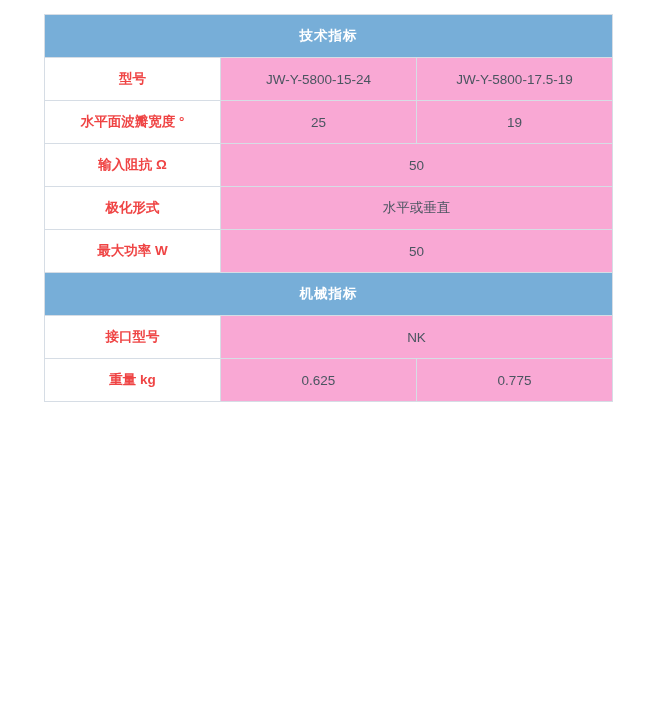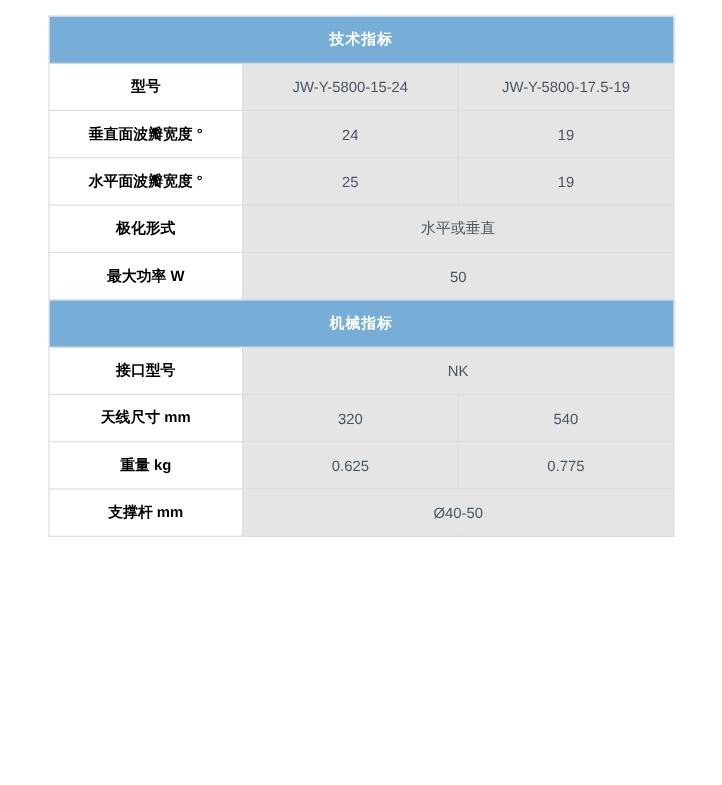--- a/index.html
+++ b/index.html
@@ -35,27 +35,27 @@
     background: #77aed8;
     color: #ffffff;
     font-size: 16px;
     font-weight: bold;
     letter-spacing: 1px;
     border: 1px solid #77aed8;
     height: 40px;
   }
   td.label-cell {
     background: #ffffff;
-    color: #000000;
+    color: #ef4444;
     font-weight: bold;
     width: 176px;
     font-size: 13.5px;
   }
   td.value-cell {
-    background: #e5e5e5;
+    background: #f9a8d4;
     color: #4a5560;
     font-weight: normal;
   }
   .col-a { width: 196px; }
   .col-b { width: 196px; }
 </style>
 </head>
 <body>
 
 <div class="spec-wrap">
@@ -72,66 +72,56 @@
       </tr>
 
       <tr>
         <td class="label-cell">型号</td>
         <td class="value-cell">JW-Y-5800-15-24</td>
         <td class="value-cell">JW-Y-5800-17.5-19</td>
       </tr>
 
 
 
-      <tr>
-        <td class="label-cell">垂直面波瓣宽度 °</td>
-        <td class="value-cell">24</td>
-        <td class="value-cell">19</td>
-      </tr>
 
       <tr>
         <td class="label-cell">水平面波瓣宽度 °</td>
         <td class="value-cell">25</td>
         <td class="value-cell">19</td>
       </tr>
 
 
 
+      <tr>
+        <td class="label-cell">输入阻抗 Ω</td>
+        <td class="value-cell" colspan="2">50</td>
+      </tr>
 
       <tr>
         <td class="label-cell">极化形式</td>
         <td class="value-cell" colspan="2">水平或垂直</td>
       </tr>
 
       <tr>
         <td class="label-cell">最大功率  W</td>
         <td class="value-cell" colspan="2">50</td>
       </tr>
 
       <tr>
         <td class="section-header" colspan="3">机械指标</td>
       </tr>
 
       <tr>
         <td class="label-cell">接口型号</td>
         <td class="value-cell" colspan="2">NK</td>
       </tr>
 
-      <tr>
-        <td class="label-cell">天线尺寸  mm</td>
-        <td class="value-cell">320</td>
-        <td class="value-cell">540</td>
-      </tr>
 
       <tr>
         <td class="label-cell">重量 kg</td>
         <td class="value-cell">0.625</td>
         <td class="value-cell">0.775</td>
       </tr>
 
-      <tr>
-        <td class="label-cell">支撑杆  mm</td>
-        <td class="value-cell" colspan="2">Ø40-50</td>
-      </tr>
 
     </tbody>
   </table>
 </div>
 
 </body></html>

